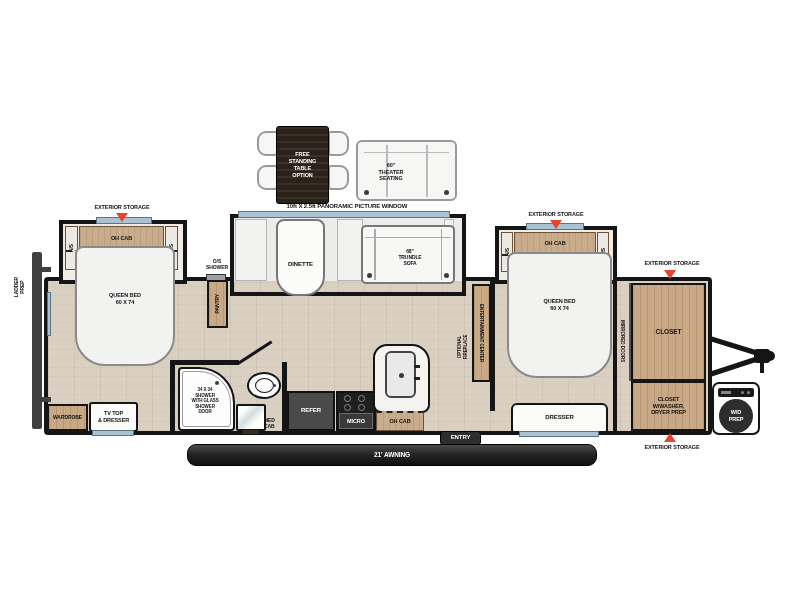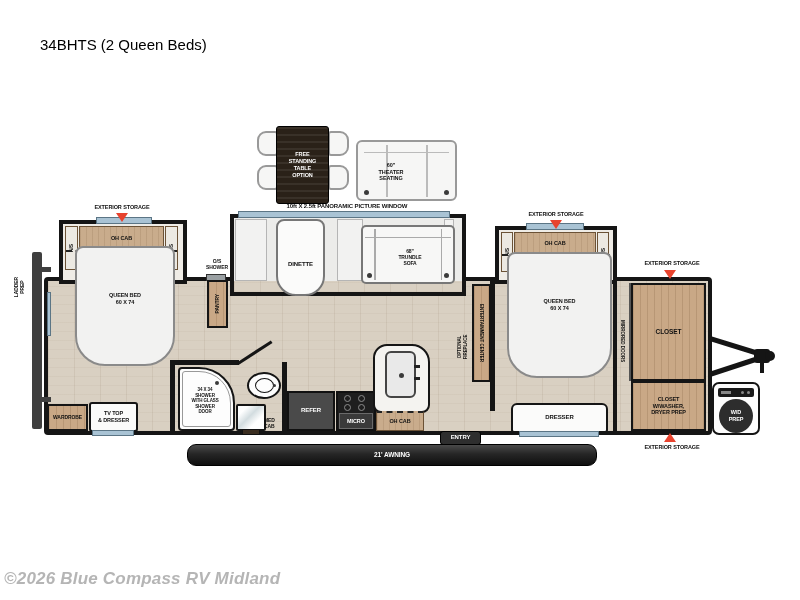--- a/index.html
+++ b/index.html
@@ -27,21 +27,20 @@
   .dot{background:#3b3b3b;border-radius:50%;}
   .title{font-size:15px;color:#000;}
   .copyright{font-size:17px;font-weight:bold;font-style:italic;color:#b5b5b5;letter-spacing:.2px;}
   .darkbox{background:#4a4a4a;border:2px solid #111;}
 </style>
 </head>
 <body>
 
 <div class="plan">
 
-  <div class="abs title" style="left:40px;top:36px;">34BHTS (2 Queen Beds)</div>
 
   <div class="abs furn" style="left:257px;top:131px;width:21px;height:25px;border-radius:9px 3px 3px 9px;border-color:#999;"></div>
   <div class="abs furn" style="left:257px;top:165px;width:21px;height:25px;border-radius:9px 3px 3px 9px;border-color:#999;"></div>
   <div class="abs furn" style="left:328px;top:131px;width:21px;height:25px;border-radius:3px 9px 9px 3px;border-color:#999;"></div>
   <div class="abs furn" style="left:328px;top:165px;width:21px;height:25px;border-radius:3px 9px 9px 3px;border-color:#999;"></div>
   <div class="abs cflex" style="left:276px;top:126px;width:53px;height:78px;background:#2a2118;background-image:repeating-linear-gradient(180deg,rgba(255,255,255,.07) 0 2px,transparent 2px 7px);border-radius:3px;border:1px solid #000;">
     <span class="lbl white">FREE
 STANDING
 TABLE
 OPTION</span>
@@ -247,15 +246,14 @@
     </div>
   </div>
 
   <div class="abs cflex" style="left:440px;top:431px;width:41px;height:14px;background:#2e2e2e;border:1px solid #000;border-radius:3px;">
       <span class="lbl lbl6 white">ENTRY</span>
     </div>
   <div class="abs cflex" style="left:187px;top:444px;width:410px;height:22px;background:linear-gradient(180deg,#4a4a4a 0%,#262626 45%,#0f0f0f 100%);border-radius:9px;border:1px solid #000;">
     <span class="lbl lbl65 white">21' AWNING</span>
   </div>
 
-  <div class="abs copyright" style="left:4px;top:569px;">©2026 Blue Compass RV Midland</div>
 
 </div>
 
 </body></html>

